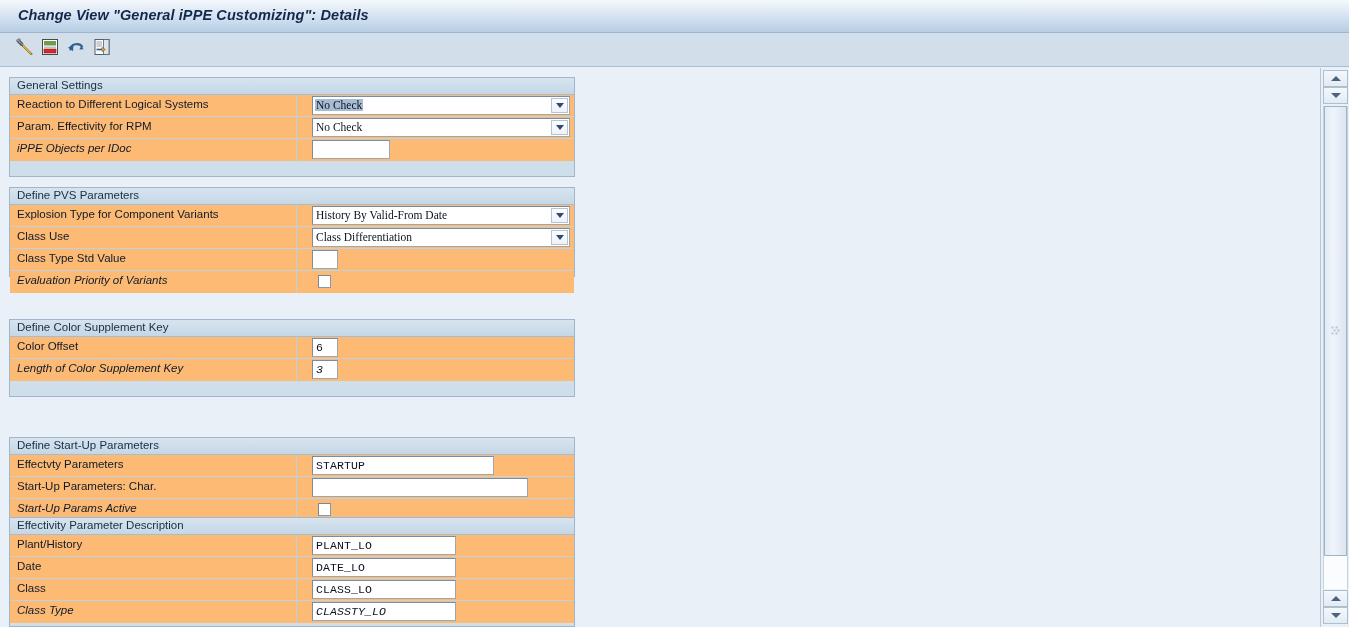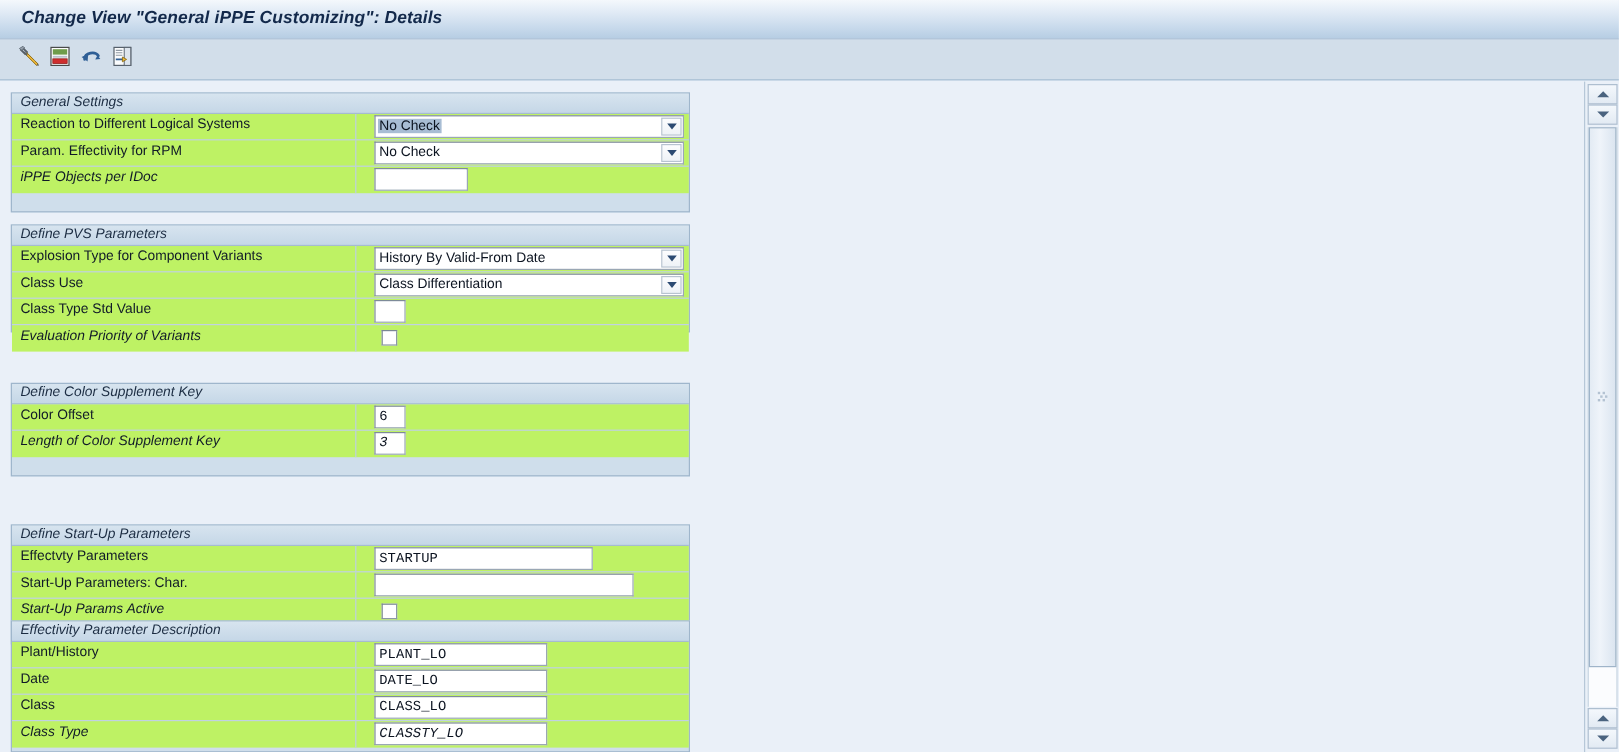--- a/index.html
+++ b/index.html
@@ -105,33 +105,32 @@
     background: #cfdeeb;
     border: 1px solid #9fb6cc;
     box-sizing: border-box;
   }
   .group-header {
     height: 17px;
     background: linear-gradient(to bottom, #d7e4ef 0%, #c5d7e7 100%);
     border-bottom: 1px solid #a6bcd0;
     box-sizing: border-box;
     position: relative;
-    font-style: italic;
   }
   .group-header .gh-text {
     position: absolute;
     left: 7px;
     top: 1px;
     font-size: 11.5px;
     color: #1b2c42;
     white-space: nowrap;
   }
   .group-body {
     position: relative;
-    background: #bef264;
+    background: #fdba74;
     text-align: right;
   }
 
   
   .row {
     position: relative;
     height: 22px;
     border-bottom: 1px solid #c0d2e2;
     box-sizing: border-box;
   }
@@ -188,20 +187,21 @@
     box-sizing: border-box;
     position: relative;
   }
   .combo .cval {
     position: absolute;
     left: 3px;
     top: 2px;
     font-size: 11.5px;
     color: #0b1320;
     white-space: nowrap;
+    font-family: Liberation Serif, serif;
   }
   .combo .cval.selected {
     background: #a8bdd4;
     padding: 0 1px;
     margin-left: -1px;
   }
   .combo .arrowbox {
     position: absolute;
     right: 1px;
     top: 1px;

